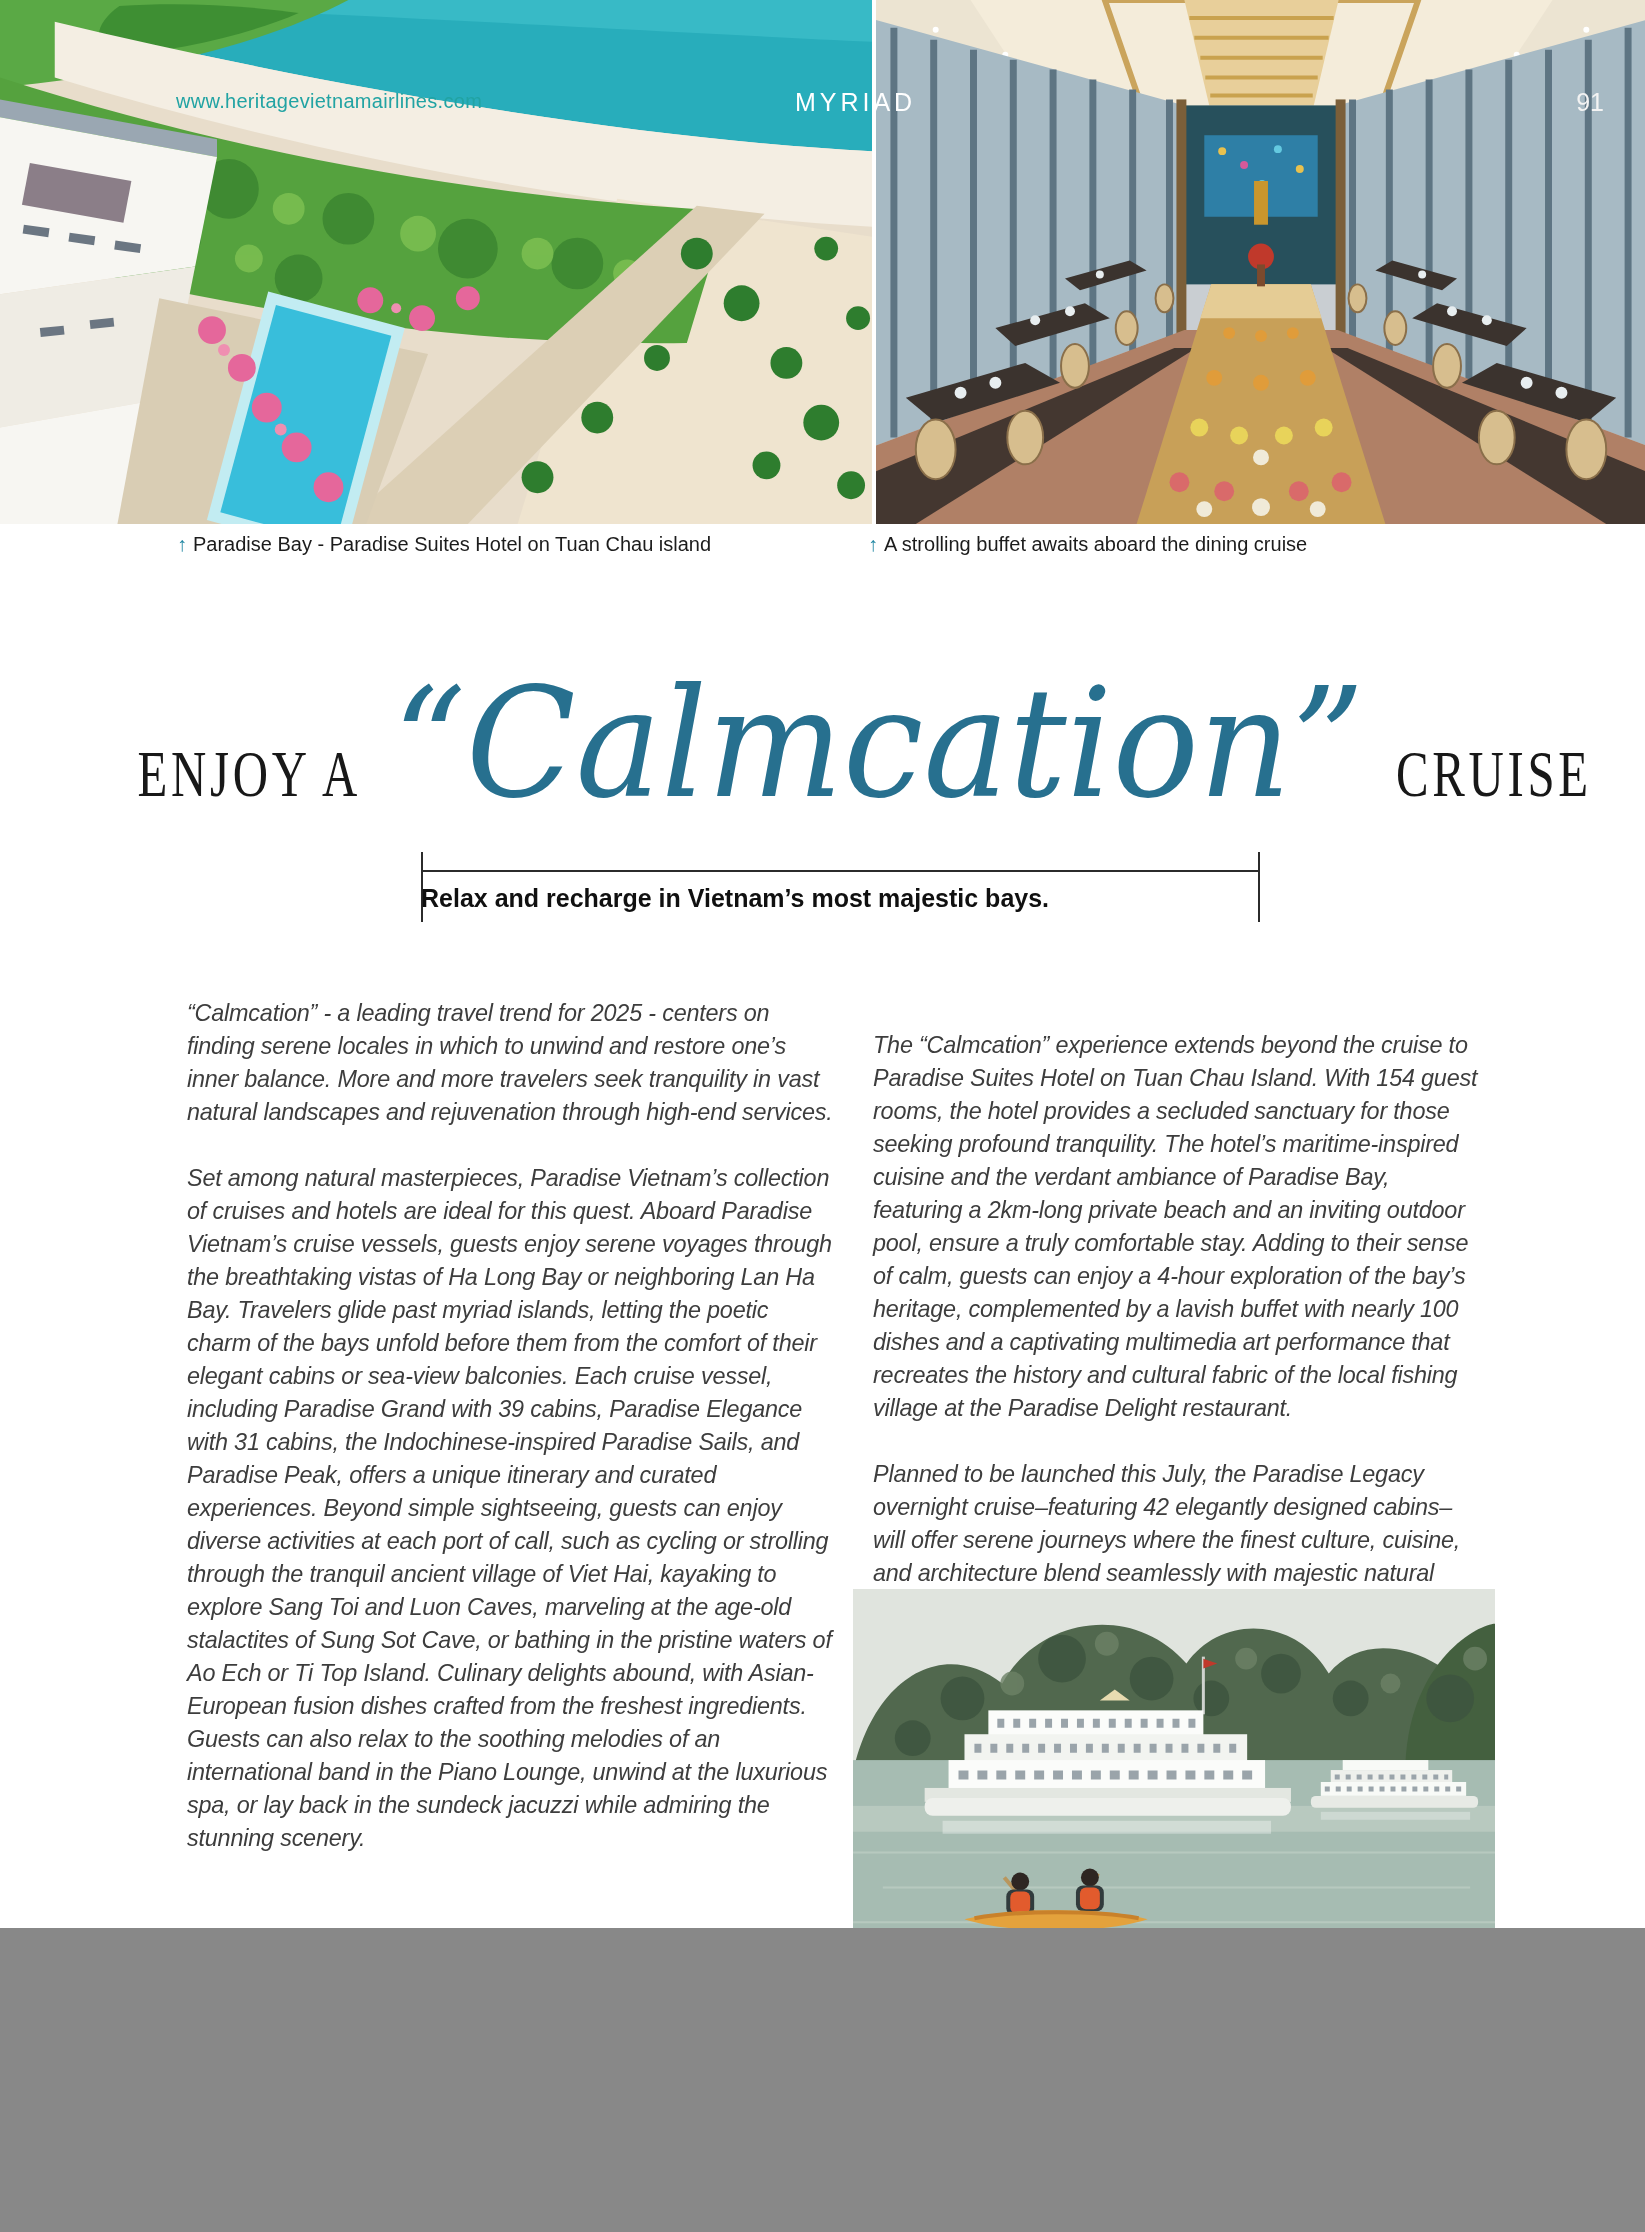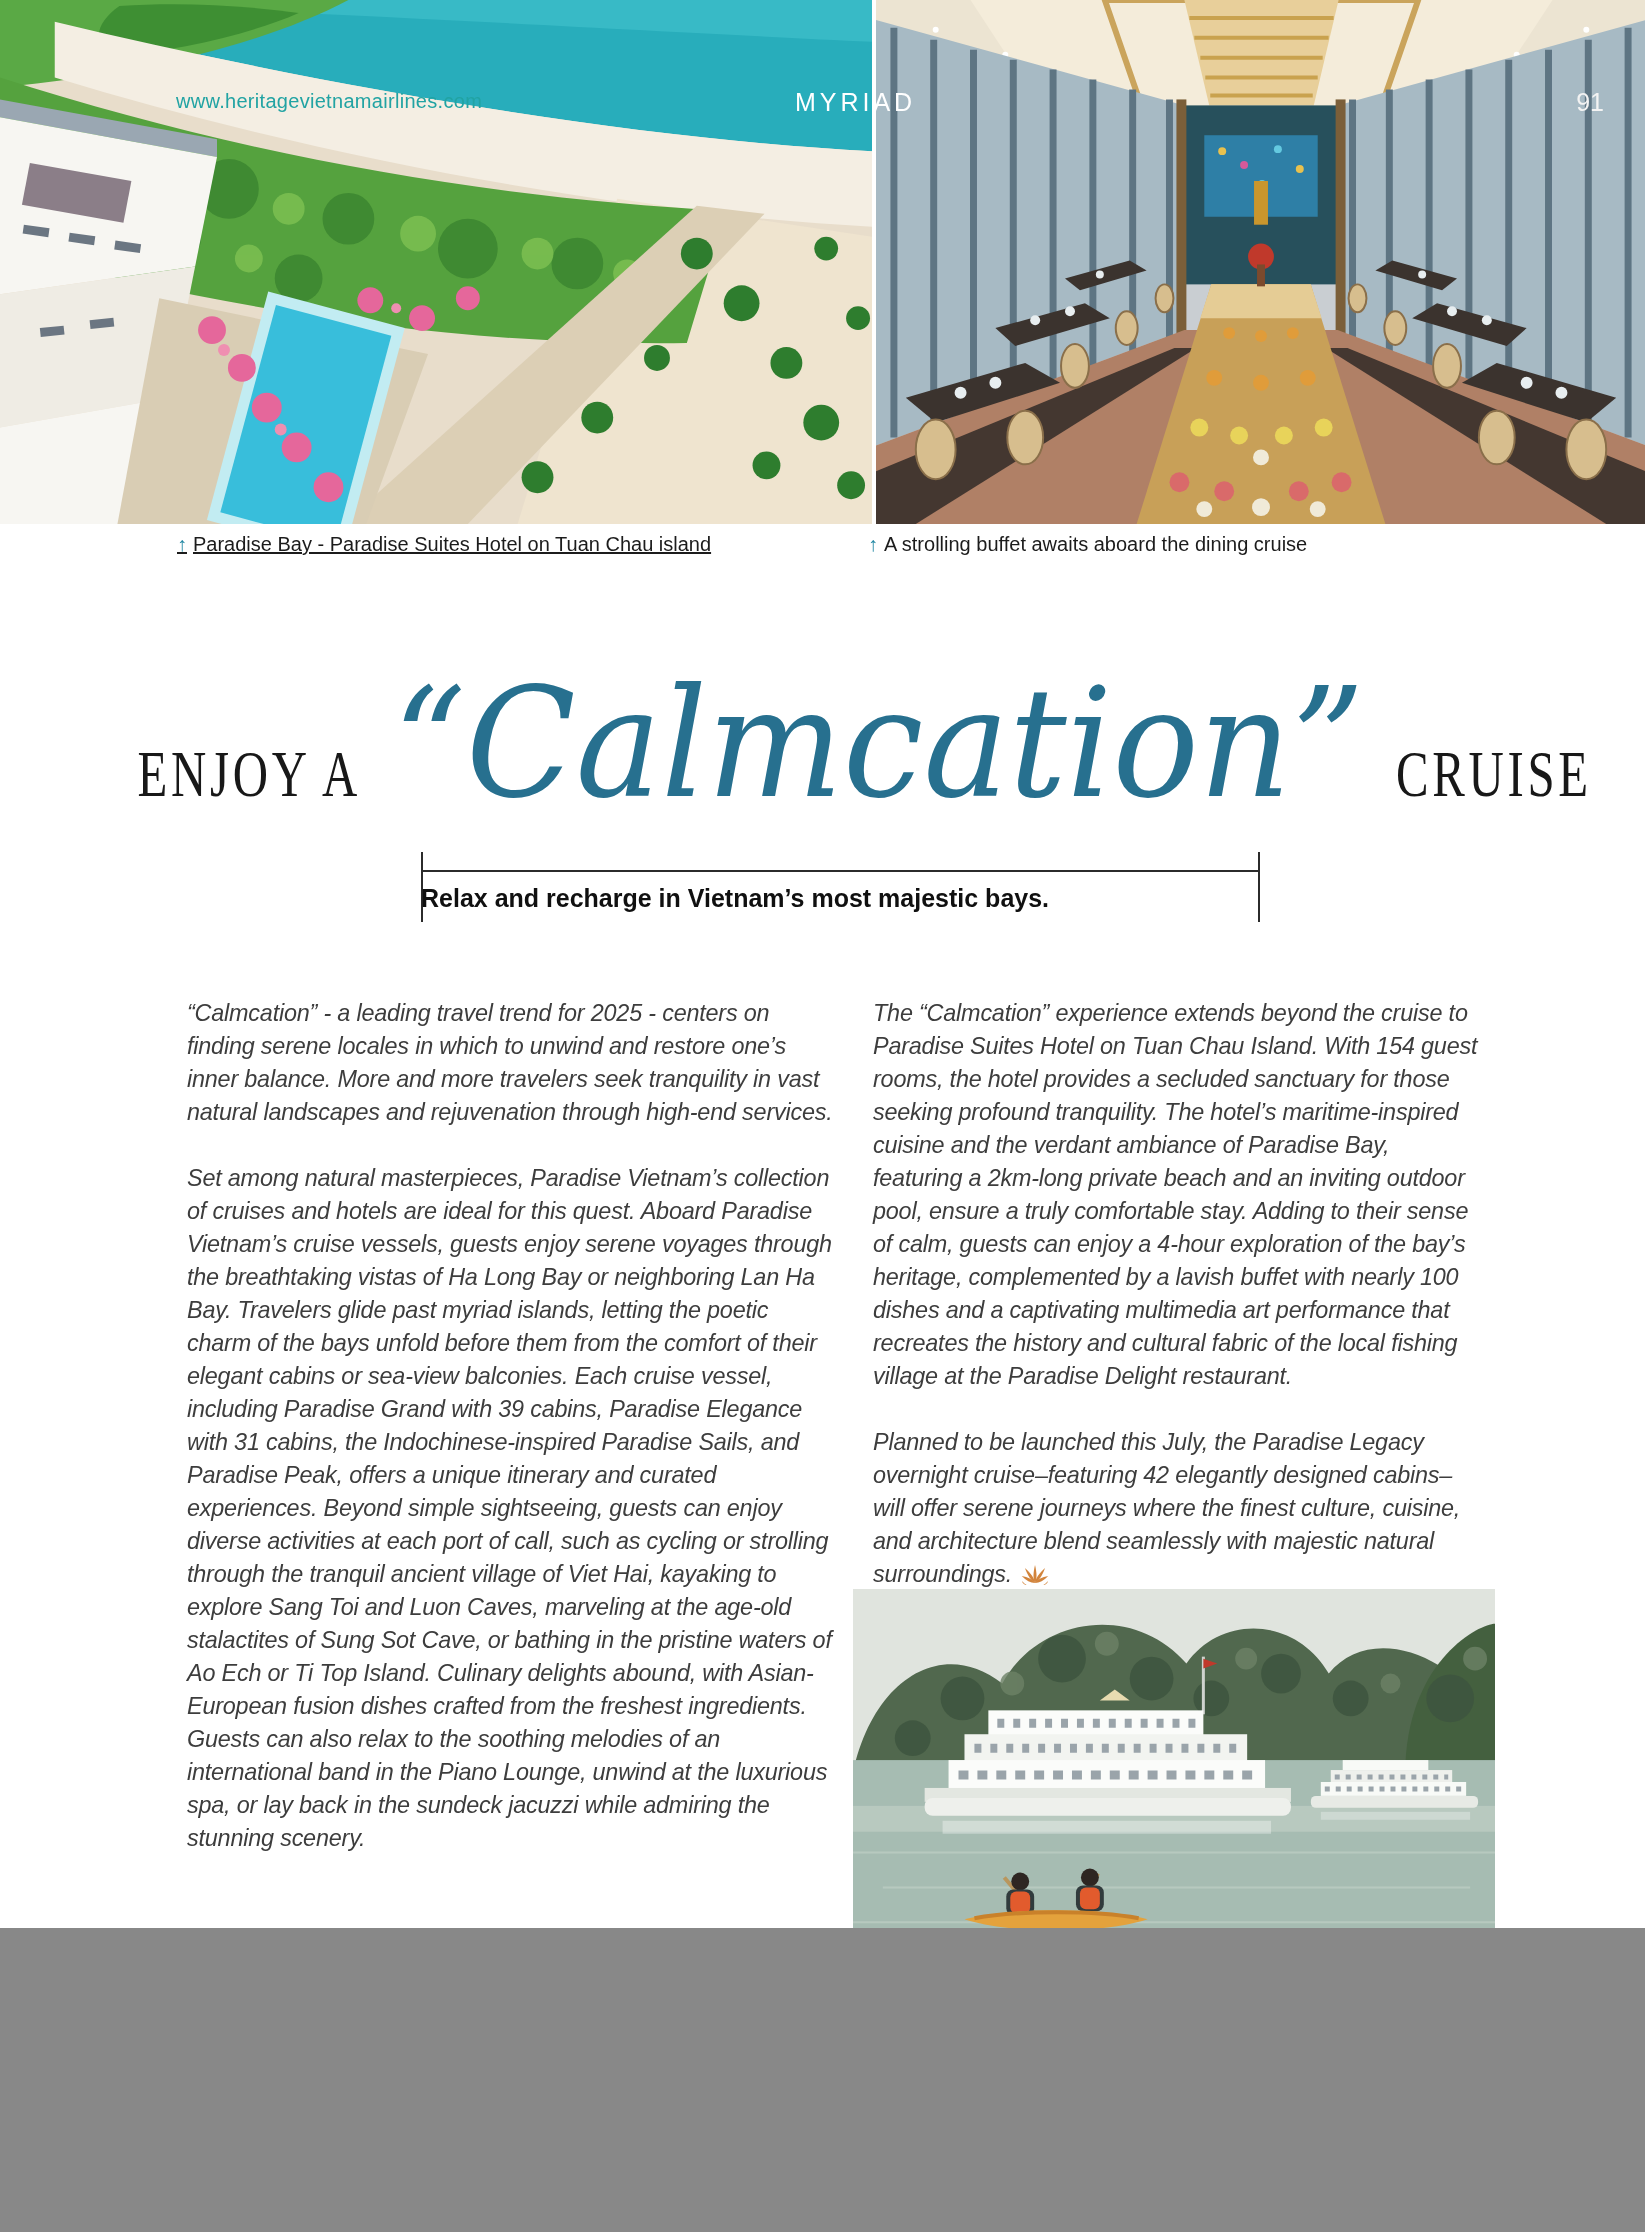--- a/index.html
+++ b/index.html
@@ -19,21 +19,21 @@
   .hdr-section{
     position:absolute;left:776px;top:88px;width:159px;text-align:center;
     font-size:25px;letter-spacing:4px;color:#ffffff;z-index:5;font-weight:400;
   }
   .hdr-pagenum{
     position:absolute;left:1552px;top:88px;width:52px;text-align:right;
     font-size:25px;color:#f3f3f3;z-index:5;
   }
   
   .caption{position:absolute;top:533px;font-size:20px;color:#1c1c1c;}
-  .caption-left{left:177px;text-decoration:underline;}
+  .caption-left{left:177px;}
   .caption-right{left:868px;}
   .cap-arrow{color:#2187a3;font-weight:bold;margin-right:6px;}
   
   .headline{
     position:absolute;left:74px;right:0;top:669px;z-index:2;
     display:flex;align-items:baseline;justify-content:center;white-space:nowrap;
   }
   .h-small{
     font-family:"Liberation Serif",serif;font-weight:400;color:#181818;
     font-size:66px;line-height:66px;letter-spacing:5px;display:inline-block;
@@ -53,21 +53,21 @@
   .bracket::before{
     content:"";position:absolute;left:0;right:0;top:18px;border-top:2px solid #2b2b2b;
   }
   .subtitle{
     position:absolute;left:421px;top:884px;width:835px;text-align:left;
     font-size:25px;font-weight:bold;color:#101010;letter-spacing:0px;
   }
   
   .col{position:absolute;top:997px;font-style:italic;}
   .col-left{left:187px;width:647px;}
-  .col-right{left:873px;width:610px;}
+  .col-right{left:873px;width:610px;margin-top:32px;}
   .col p{
     margin:0 0 33px 0;font-size:23.4px;line-height:33px;letter-spacing:-0.2px;color:#3d3d3d;
   }
   .lotus{display:inline-block;vertical-align:-3px;margin-left:8px;}
   
   .photo-kayak{position:absolute;left:853px;top:1589px;width:642px;height:380px;overflow:hidden;}
   .caption-kayak{
     position:absolute;left:478px;top:1926px;width:348px;text-align:right;
     font-size:20px;color:#1c1c1c;
   }

